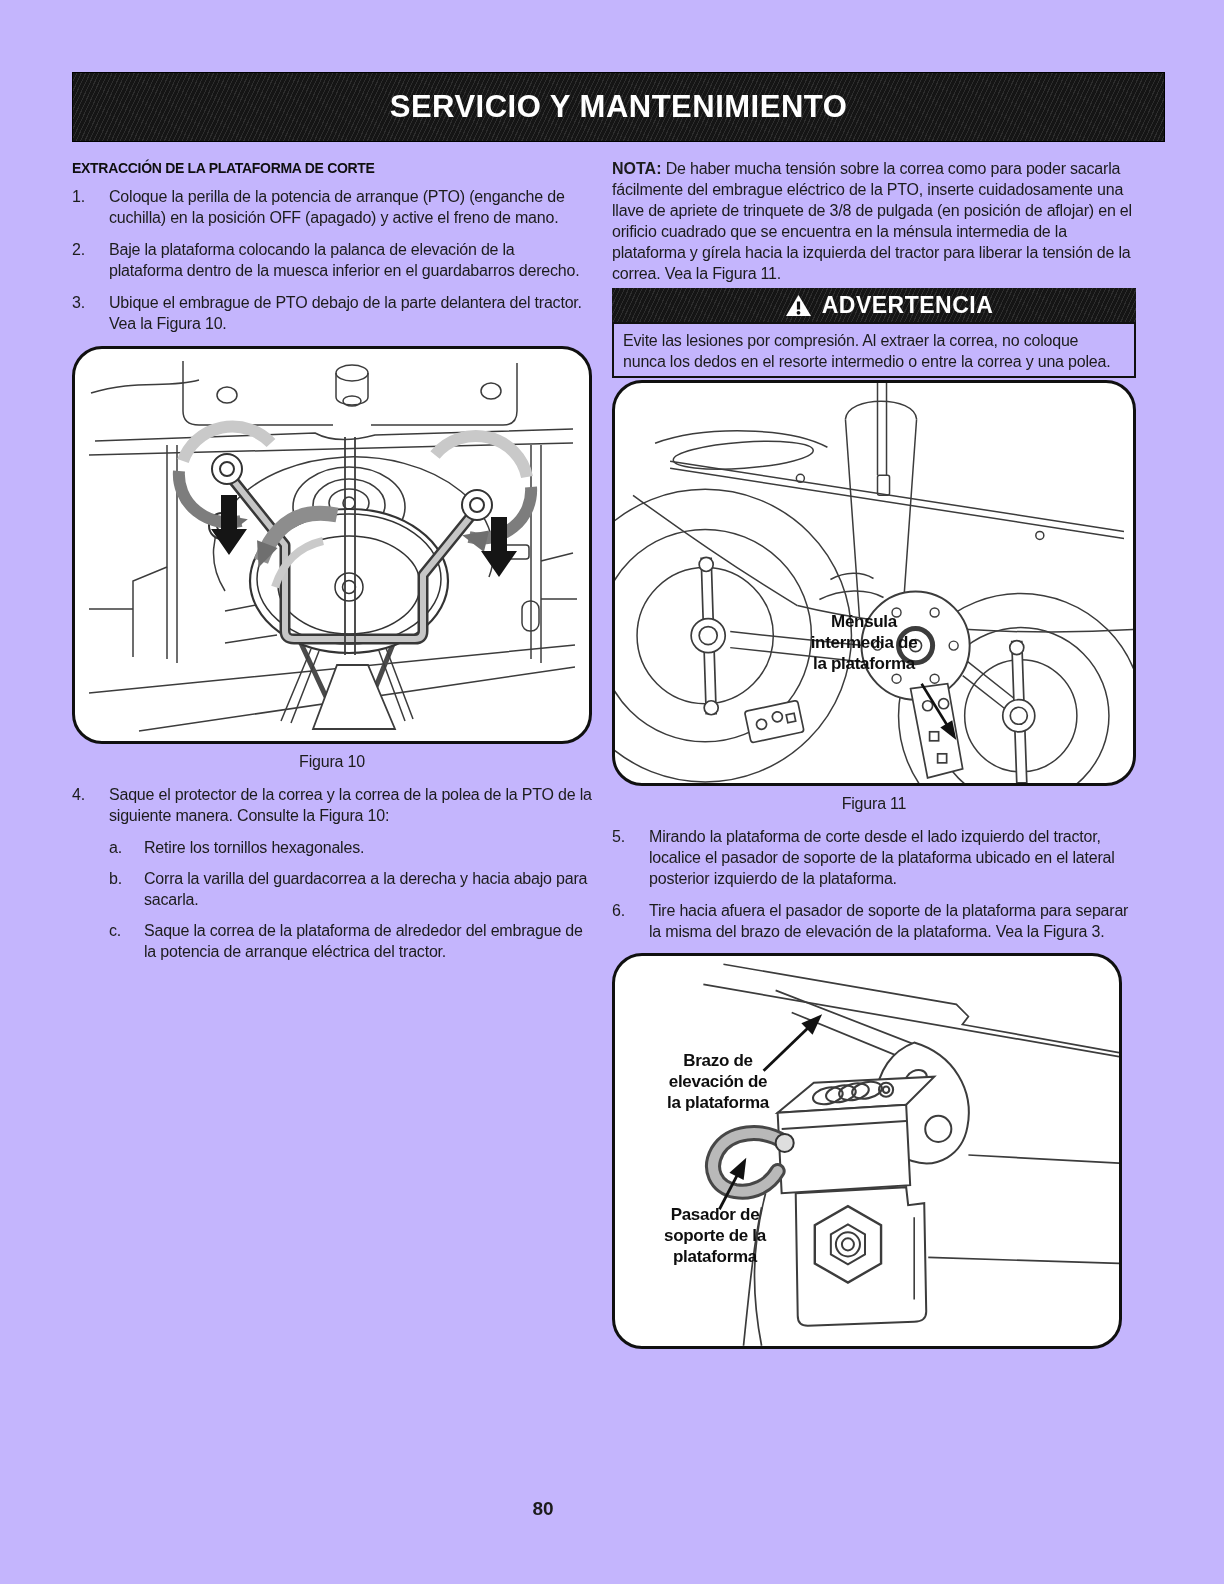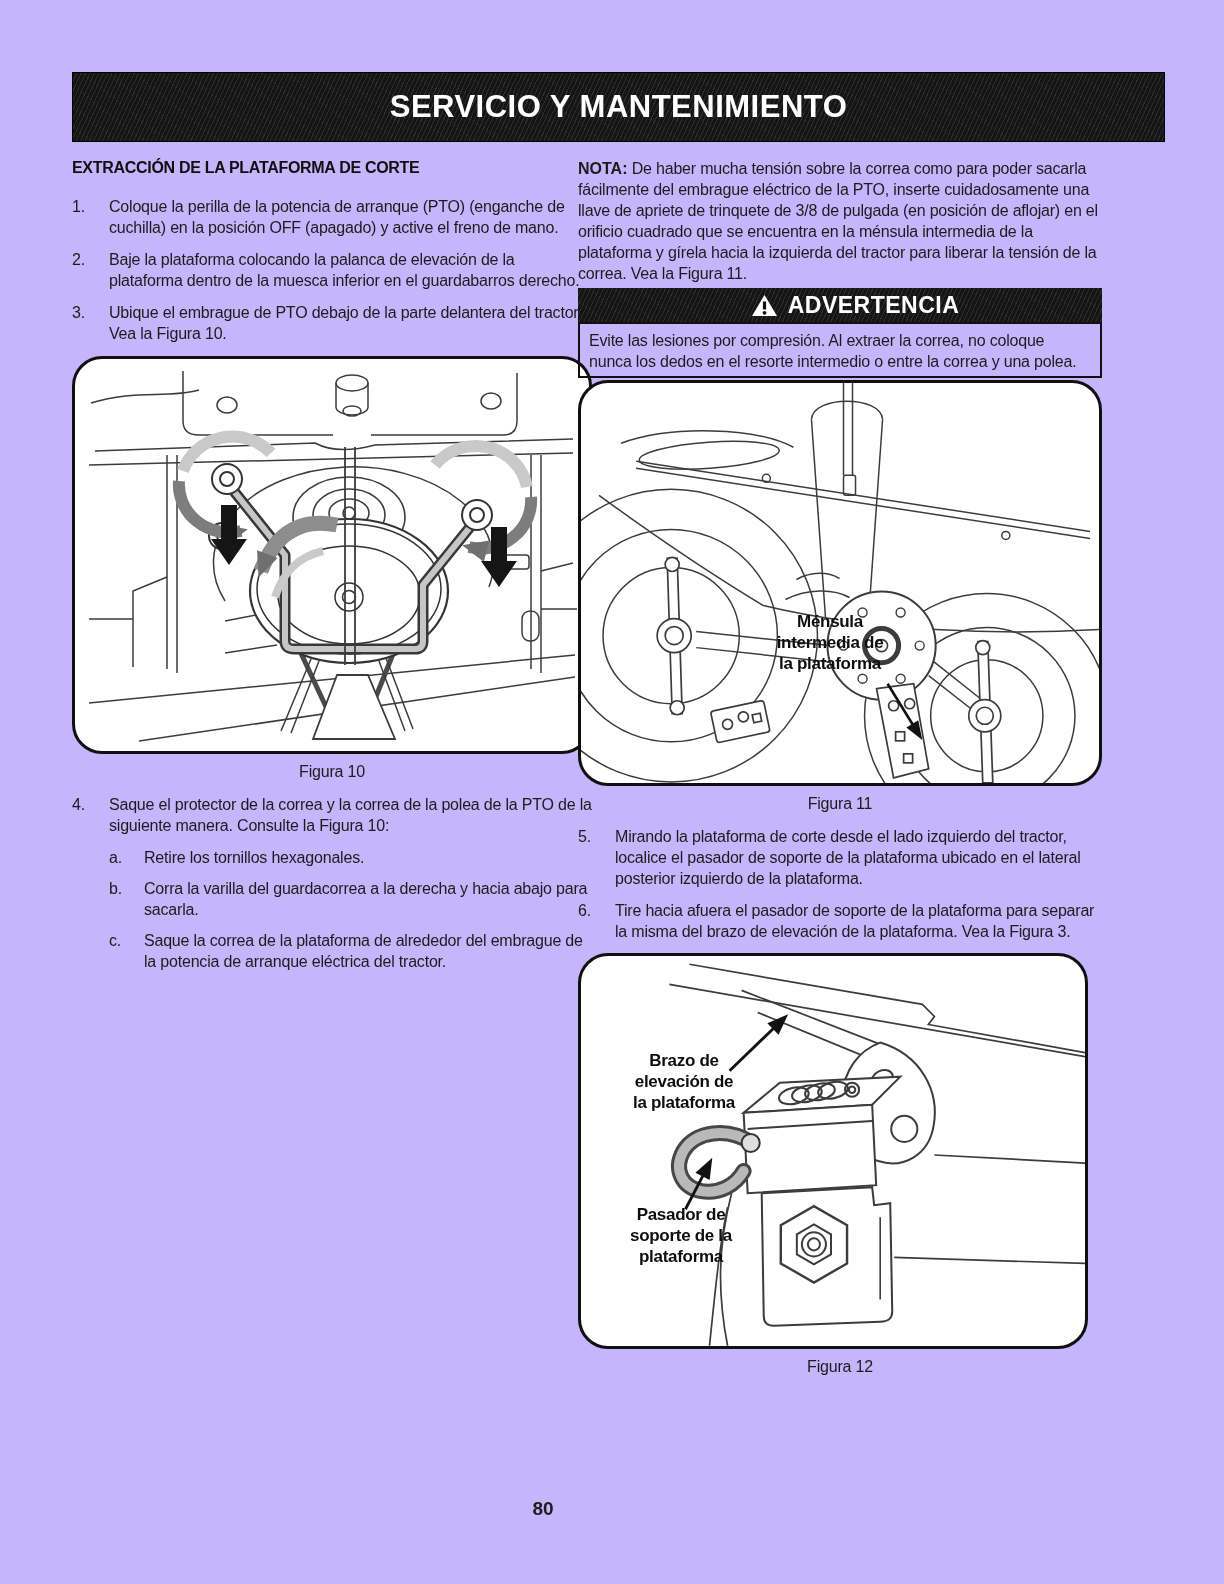--- a/index.html
+++ b/index.html
@@ -8,23 +8,23 @@
   .page { position:relative; width:1224px; height:1584px; background:#c4b5fd; overflow:hidden; letter-spacing:-0.2px; }
 
   .banner { position:absolute; left:72px; top:72px; width:1093px; height:70px;
     background:repeating-linear-gradient(115deg,#151515 0 3px,#2d2d2d 3px 4px);
     border:1px solid #000;
     color:#fff; display:flex; align-items:center; justify-content:center;
     font-size:31px; font-weight:bold; letter-spacing:.5px; }
 
   .col { position:absolute; font-size:16px; line-height:21px; }
   .col-left  { left:72px;  top:156px; width:520px; }
-  .col-right { left:578px; top:158px; width:524px; }
-
-  h1 { font-size:16px; line-height:24px; margin-bottom:16px; color:#0f0f0f; letter-spacing:-0.3px; }
+  .col-right { left:612px; top:158px; width:524px; }
+
+  h1 { font-size:14px; line-height:24px; margin-bottom:6px; color:#0f0f0f; letter-spacing:-0.3px; }
 
   .step { display:flex; margin-bottom:11px; }
   .step .num { width:37px; flex:none; }
   .sub { display:flex; margin:0 0 10px 37px; }
   .sub .letter { width:35px; flex:none; }
 
   .nota { margin-bottom:0; }
   .nota b { letter-spacing:0; }
 
   .warning { margin:4px 0 0; }
@@ -315,17 +315,16 @@
         <path d="M148 114 L202 62" stroke="#111" stroke-width="2.8" fill="none" marker-end="url(#ahB12)"></path>
         <path d="M104 252 L128 206" stroke="#111" stroke-width="2.8" fill="none" marker-end="url(#ahB12)"></path>
       </svg>
       <div class="fig-label lbl-brazo">Brazo de
 elevación de
 la plataforma</div>
       <div class="fig-label lbl-pasador">Pasador de
 soporte de la
 plataforma</div>
     </div>
-    <div class="caption">Figura 12</div>
   </section>
 
   <div class="pageno">80</div>
 </div>
 
 </body></html>

